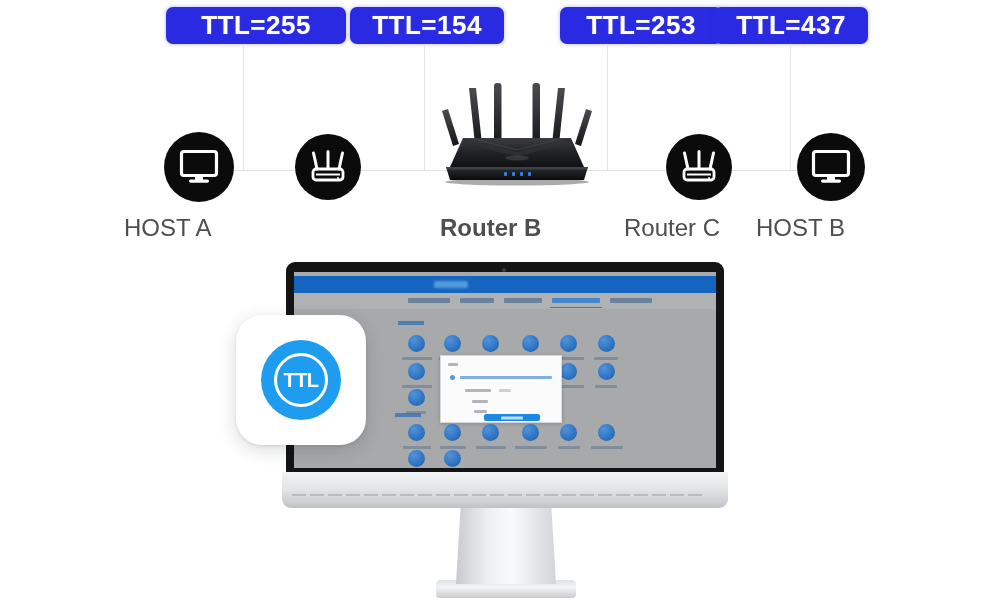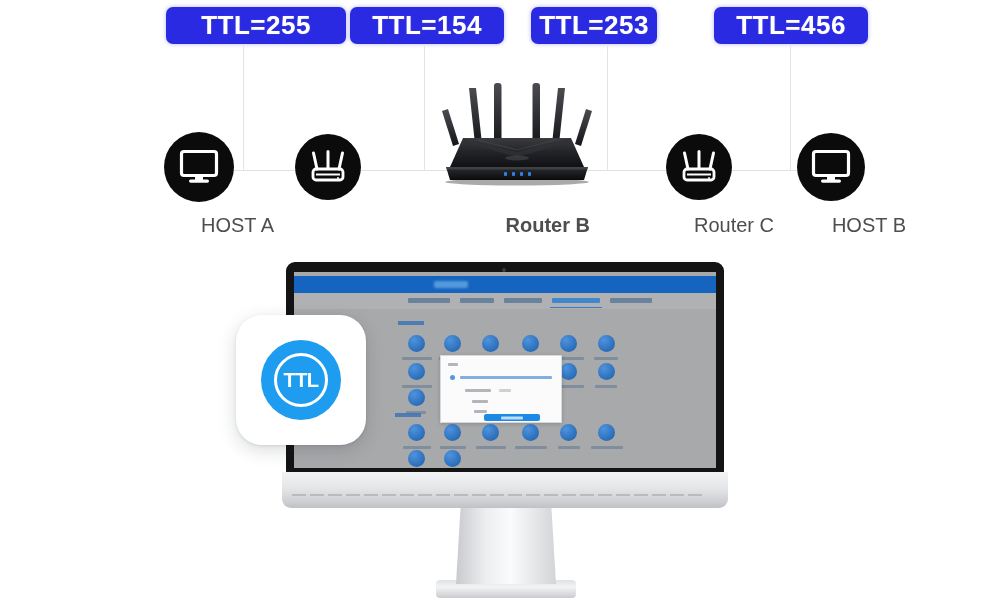--- a/index.html
+++ b/index.html
@@ -32,23 +32,23 @@
   .vline { position: absolute; width: 1px; background: #e2e4e6; }
   .hline { position: absolute; height: 1px; background: #dfe1e3; }
   .circ-icon {
     position: absolute;
     border-radius: 50%;
     background: #0b0b0c;
     display: flex; align-items: center; justify-content: center;
   }
   .node-label {
     position: absolute;
-    text-align: right;
+    text-align: left;
     color: #4e4e50;
-    font-size: 20px;
+    font-size: 24px;
     font-weight: 400;
     white-space: nowrap;
     font-family: "Liberation Sans", sans-serif;
   }
 
   
   .routerb { position: absolute; }
 
   
   .monitor { position: absolute; }
@@ -133,25 +133,25 @@
 <body>
 
 <div id="stage">
 
   <div class="ttl-badge" style="left:166px; top:7px; width:180px;">
     <span>TTL=255</span>
   </div>
   <div class="ttl-badge" style="left:350px; top:7px; width:154px;">
     <span>TTL=154</span>
   </div>
-  <div class="ttl-badge" style="left:531px; top:7px; width:126px;">
+  <div class="ttl-badge" style="left:560px; top:7px; width:162px;">
     <span>TTL=253</span>
   </div>
   <div class="ttl-badge" style="left:714px; top:7px; width:154px;">
-    <span>TTL=456</span>
+    <span>TTL=437</span>
   </div>
 
   <div class="vline" style="left:243px; top:46px; height:125px;"></div>
   <div class="vline" style="left:424px; top:46px; height:125px;"></div>
   <div class="vline" style="left:607px; top:46px; height:125px;"></div>
   <div class="vline" style="left:790px; top:46px; height:125px;"></div>
   <div class="hline" style="left:175px; top:170px; width:660px;"></div>
 
   <div class="circ-icon" style="left:164px; top:132px; width:70px; height:70px;">
     <svg width="40" height="36" viewBox="0 0 40 36">

